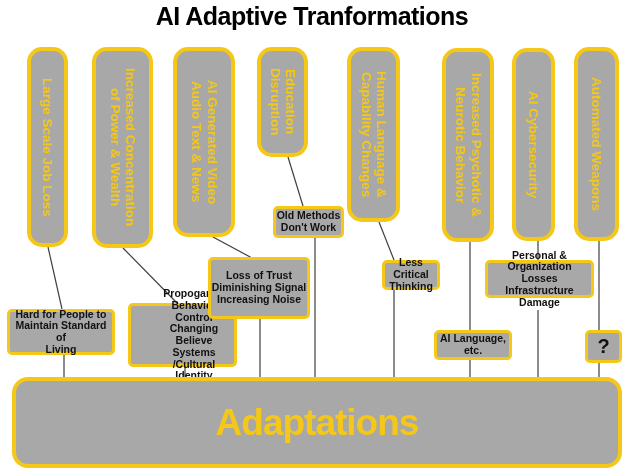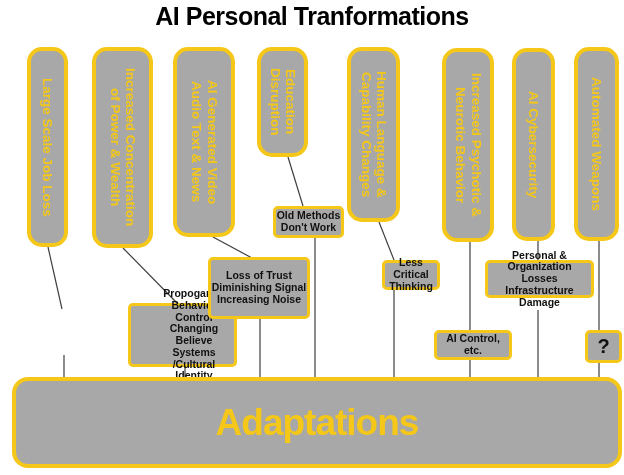--- a/index.html
+++ b/index.html
@@ -54,21 +54,21 @@
       <line x1="394" y1="290" x2="394" y2="377"></line>
       <line x1="470" y1="242" x2="470" y2="330"></line>
       <line x1="470" y1="360" x2="470" y2="377"></line>
       <line x1="538" y1="241" x2="538" y2="260"></line>
       <line x1="538" y1="310" x2="538" y2="377"></line>
       <line x1="599" y1="241" x2="599" y2="330"></line>
       <line x1="599" y1="363" x2="599" y2="377"></line>
     </g>
   </svg>
 
-  <div class="title">AI Personal Tranformations</div>
+  <div class="title">AI Adaptive Tranformations</div>
 
   <div class="tbox" style="left:27px;top:47px;width:41px;height:200px;">
     <span class="vtext">Large Scale Job Loss</span>
   </div>
   <div class="tbox" style="left:92px;top:47px;width:61px;height:201px;">
     <span class="vtext">Increased Concentration
 of Power &amp; Wealth</span>
   </div>
   <div class="tbox" style="left:173px;top:47px;width:62px;height:190px;">
     <span class="vtext">AI Generated Video
@@ -86,33 +86,36 @@
     <span class="vtext">Increased Psychotic &amp;
 Neurotic Behavior</span>
   </div>
   <div class="tbox" style="left:512px;top:48px;width:43px;height:193px;">
     <span class="vtext">AI Cybersecurity</span>
   </div>
   <div class="tbox" style="left:574px;top:47px;width:45px;height:194px;">
     <span class="vtext">Automated Weapons</span>
   </div>
 
+  <div class="sbox" style="left:7px;top:309px;width:108px;height:46px;">Hard for People to
+Maintain Standard of
+Living</div>
   <div class="sbox" style="left:128px;top:303px;width:109px;height:64px;padding-left:23px;">Propoganda
 Behavior Control
 Changing Believe
 Systems /Cultural
 Identity</div>
   <div class="sbox" style="left:273px;top:206px;width:71px;height:32px;">Old Methods
 Don't Work</div>
   <div class="sbox" style="left:208px;top:257px;width:102px;height:62px;">Loss of Trust
 Diminishing Signal
 Increasing Noise</div>
   <div class="sbox" style="left:382px;top:260px;width:58px;height:30px;">Less Critical
 Thinking</div>
-  <div class="sbox" style="left:434px;top:330px;width:78px;height:30px;">AI Control,
+  <div class="sbox" style="left:434px;top:330px;width:78px;height:30px;">AI Language,
 etc.</div>
   <div class="sbox" style="left:485px;top:260px;width:109px;height:38px;">Personal &amp;
 Organization Losses
 Infrastructure
 Damage</div>
   <div class="sbox qbox" style="left:585px;top:330px;width:37px;height:33px;">?</div>
 
   <div class="adapt">
     <span>Adaptations</span>
   </div>

